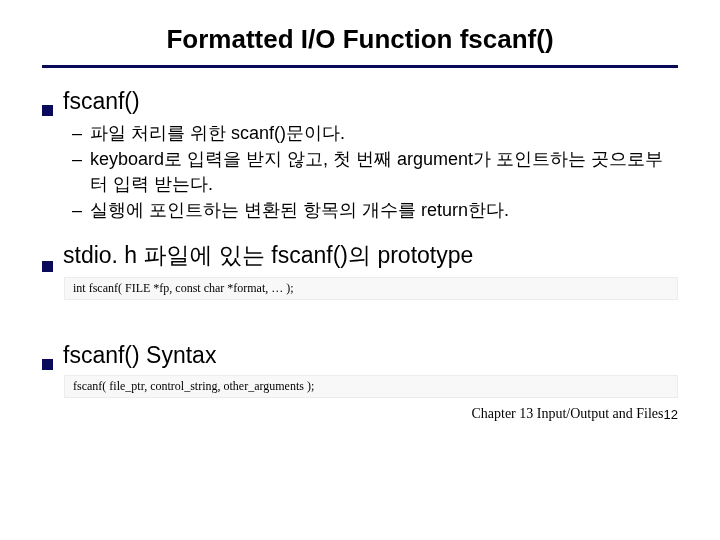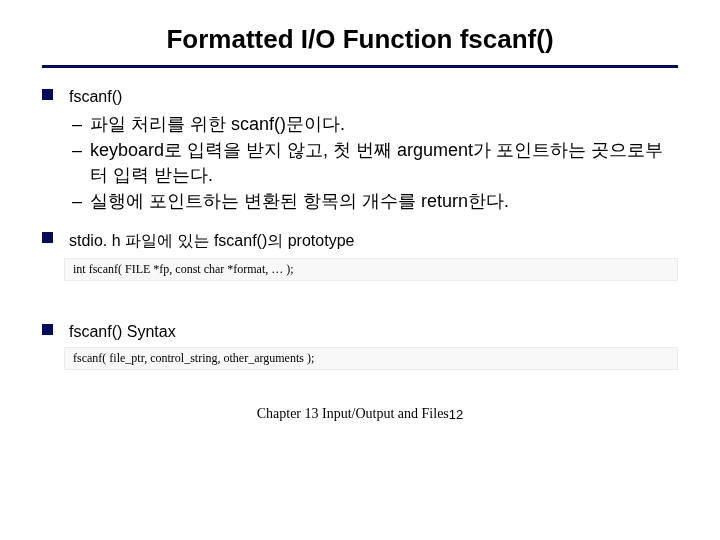--- a/index.html
+++ b/index.html
@@ -28,23 +28,23 @@
   .rule {
     height: 3px;
     background: #0a0a5a;
     margin-bottom: 20px;
   }
   .section {
     margin: 18px 0 10px 0;
   }
   .section-head {
     display: flex;
-    align-items: flex-start;
-    gap: 16px;
-    font-size: 16px;
+    align-items: flex-end;
+    gap: 10px;
+    font-size: 23px;
     margin-bottom: 6px;
   }
   .sq {
     width: 11px;
     height: 11px;
     background: #0a0a5a;
     display: inline-block;
     flex-shrink: 0;
     position: relative;
     top: 1px;
@@ -69,21 +69,21 @@
     font-size: 12px;
     background: #f8f8f8;
     border: 1px solid #ececec;
   }
   .footer {
     position: absolute;
     bottom: 22px;
     left: 42px;
     right: 42px;
     display: flex;
-    justify-content: center;
+    justify-content: flex-end;
     align-items: flex-end;
     font-size: 14px;
     font-family: "Comic Sans MS", "Segoe Script", cursive;
   }
   .pagenum {
     font-family: Tahoma, Verdana, sans-serif;
     font-size: 13px;
   }
 </style>
 </head>

